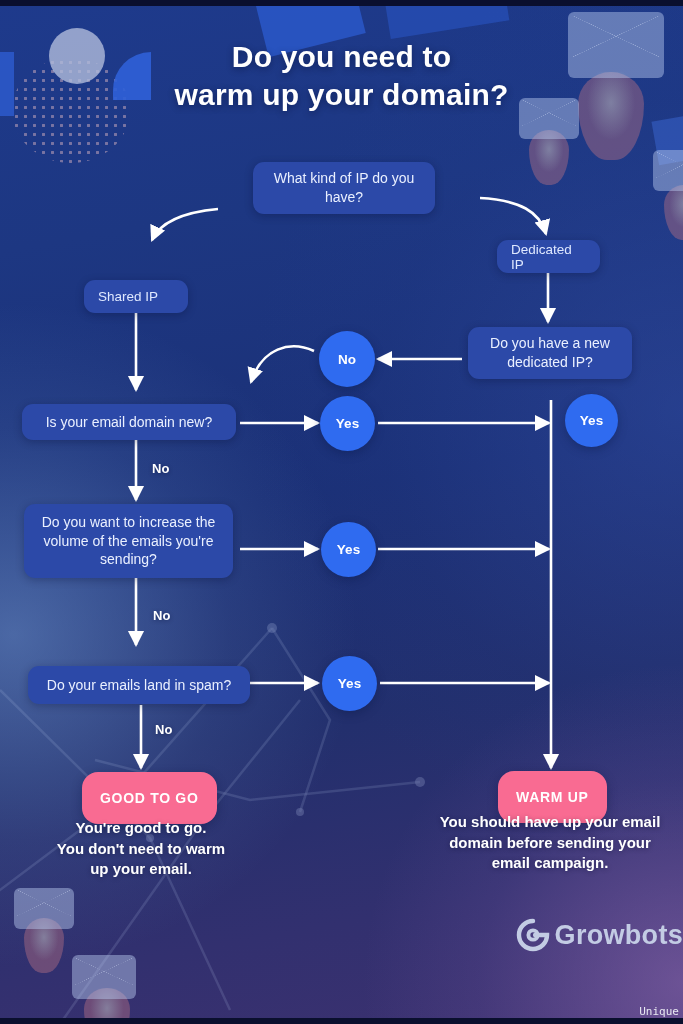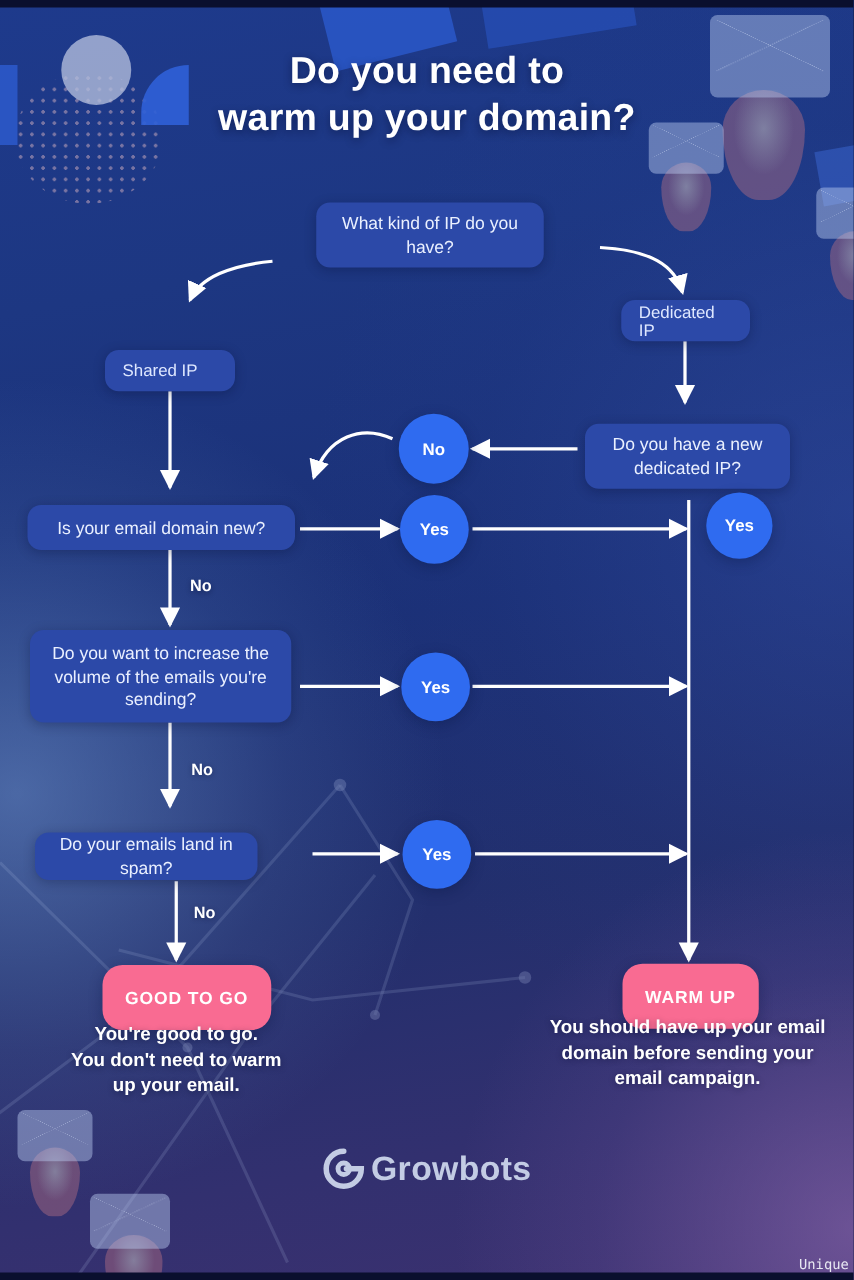--- a/index.html
+++ b/index.html
@@ -99,21 +99,21 @@
     line-height:1.38; text-align:center;
     text-shadow:0 1px 5px rgba(5,12,45,.4);
   }
   .edgelabel {
     position:absolute; color:#fff; font-weight:bold; font-size:13px;
     text-shadow:0 1px 4px rgba(5,12,45,.4);
   }
   svg.flowlines { position:absolute; left:0; top:0; width:683px; height:1024px; pointer-events:none; }
 
   
-  .logo { position:absolute; left:0; right:0; top:918px; display:flex; align-items:center; justify-content:center; gap:5px; }
+  .logo { position:absolute; left:0; right:0; top:918px; display:flex; align-items:center; justify-content:flex-end; gap:5px; }
   .logo-mark { width:34px; height:34px; }
   .logo-text { color:#c3cce4; font-size:27px; font-weight:bold; letter-spacing:.3px; }
 
   .watermark {
     position:absolute; right:4px; bottom:6px;
     color:#e8e8f2; font-size:11px;
     font-family:"DejaVu Sans Mono", monospace;
   }
   .bar-bottom { position:absolute; left:0; right:0; bottom:0; height:6px; background:#0a0f2e; }
   .bar-top { position:absolute; left:0; right:0; top:0; height:6px; background:#0a0f2e; }
@@ -218,33 +218,33 @@
   </div>
 
   <div class="pill" style="left:84px; top:280px; width:104px; height:33px;">
     <span>Shared IP</span>
   </div>
 
   <div class="pill" style="left:497px; top:240px; width:103px; height:33px;">
     <span>Dedicated IP</span>
   </div>
 
-  <div class="qbox" style="left:468px; top:327px; width:164px; height:52px;margin-top:12px;">
+  <div class="qbox" style="left:468px; top:327px; width:164px; height:52px;">
     <span>Do you have a new dedicated IP?</span>
   </div>
 
   <div class="qbox" style="left:22px; top:404px; width:214px; height:36px;">
     <span>Is your email domain new?</span>
   </div>
 
   <div class="qbox" style="left:24px; top:504px; width:209px; height:74px;">
     <span>Do you want to increase the volume of the emails you're sending?</span>
   </div>
 
-  <div class="qbox" style="left:28px; top:666px; width:178px; height:38px;">
+  <div class="qbox" style="left:28px; top:666px; width:222px; height:38px;">
     <span>Do your emails land in spam?</span>
   </div>
 
   <div class="node" style="left:319px; top:331px; width:56px; height:56px;">
     <span>No</span>
   </div>
 
   <div class="node" style="left:320px; top:396px; width:55px; height:55px;">
     <span>Yes</span>
   </div>

